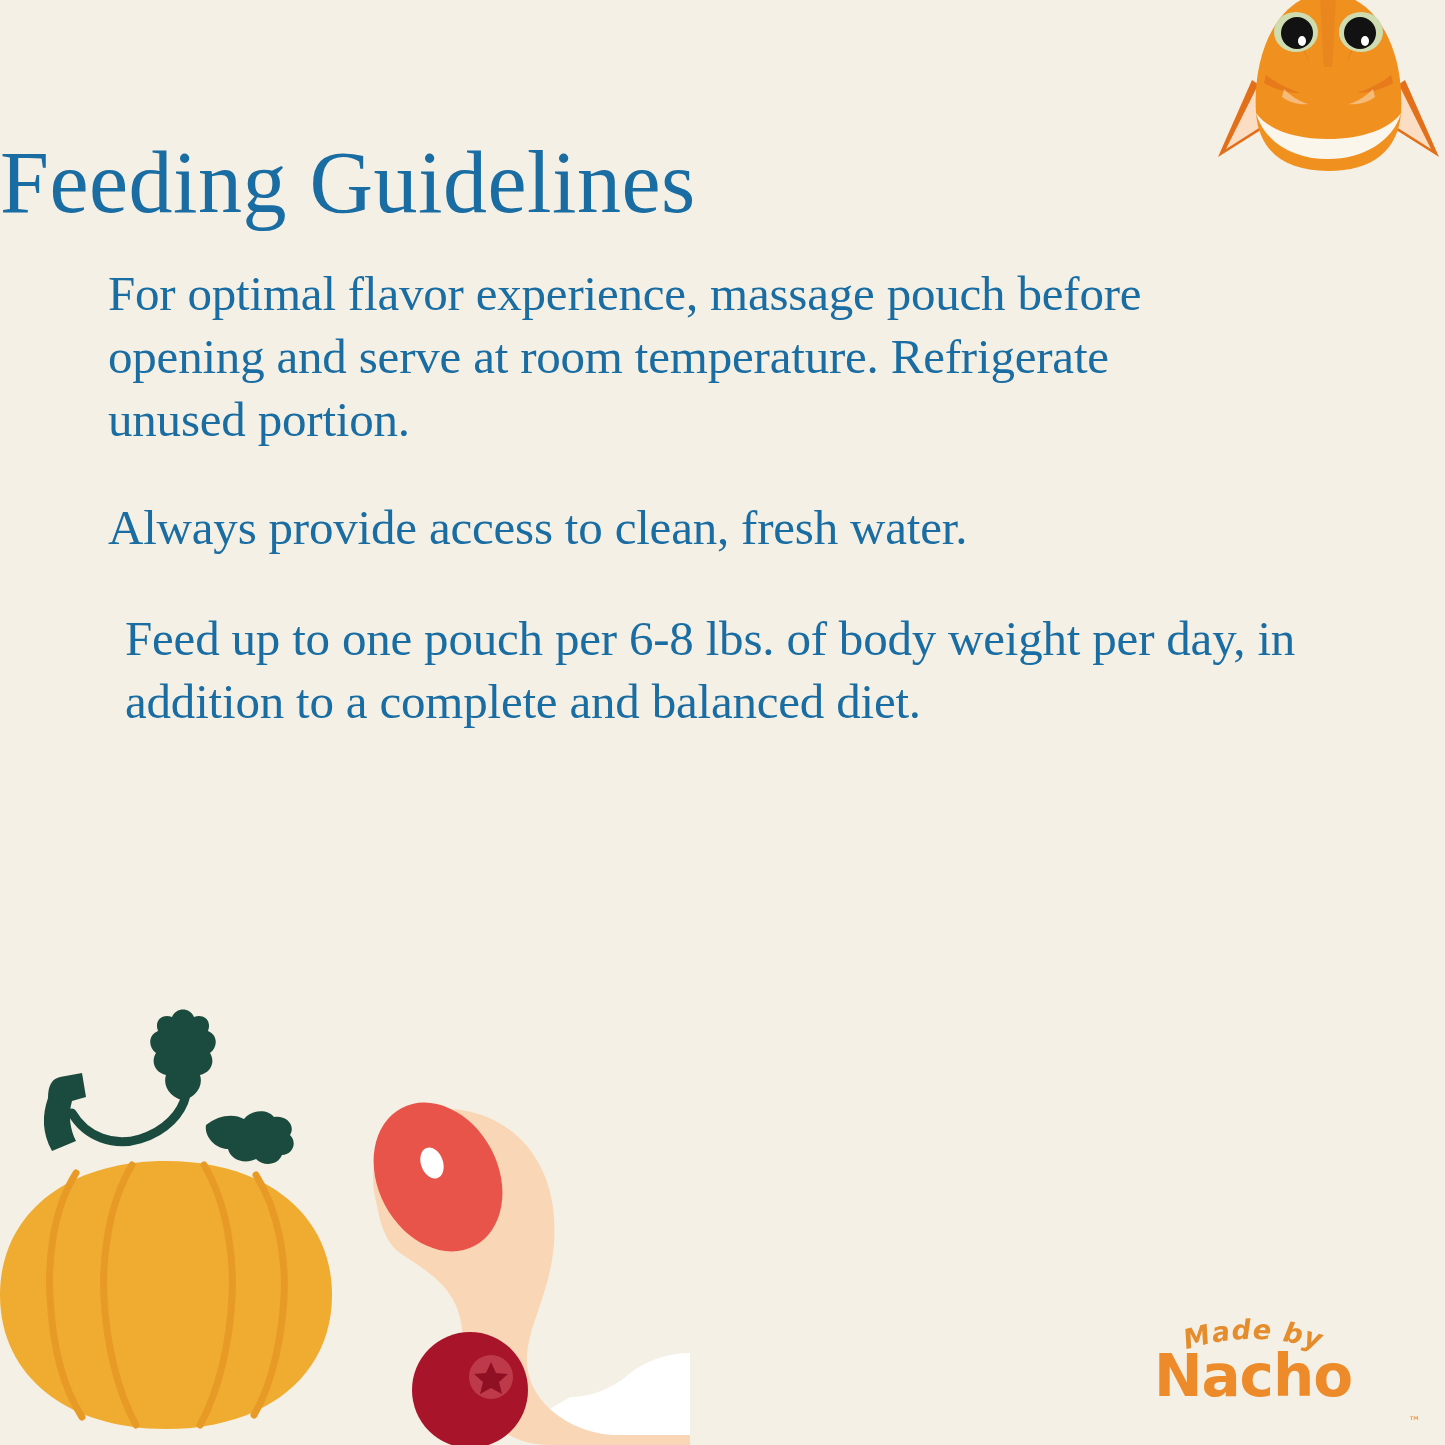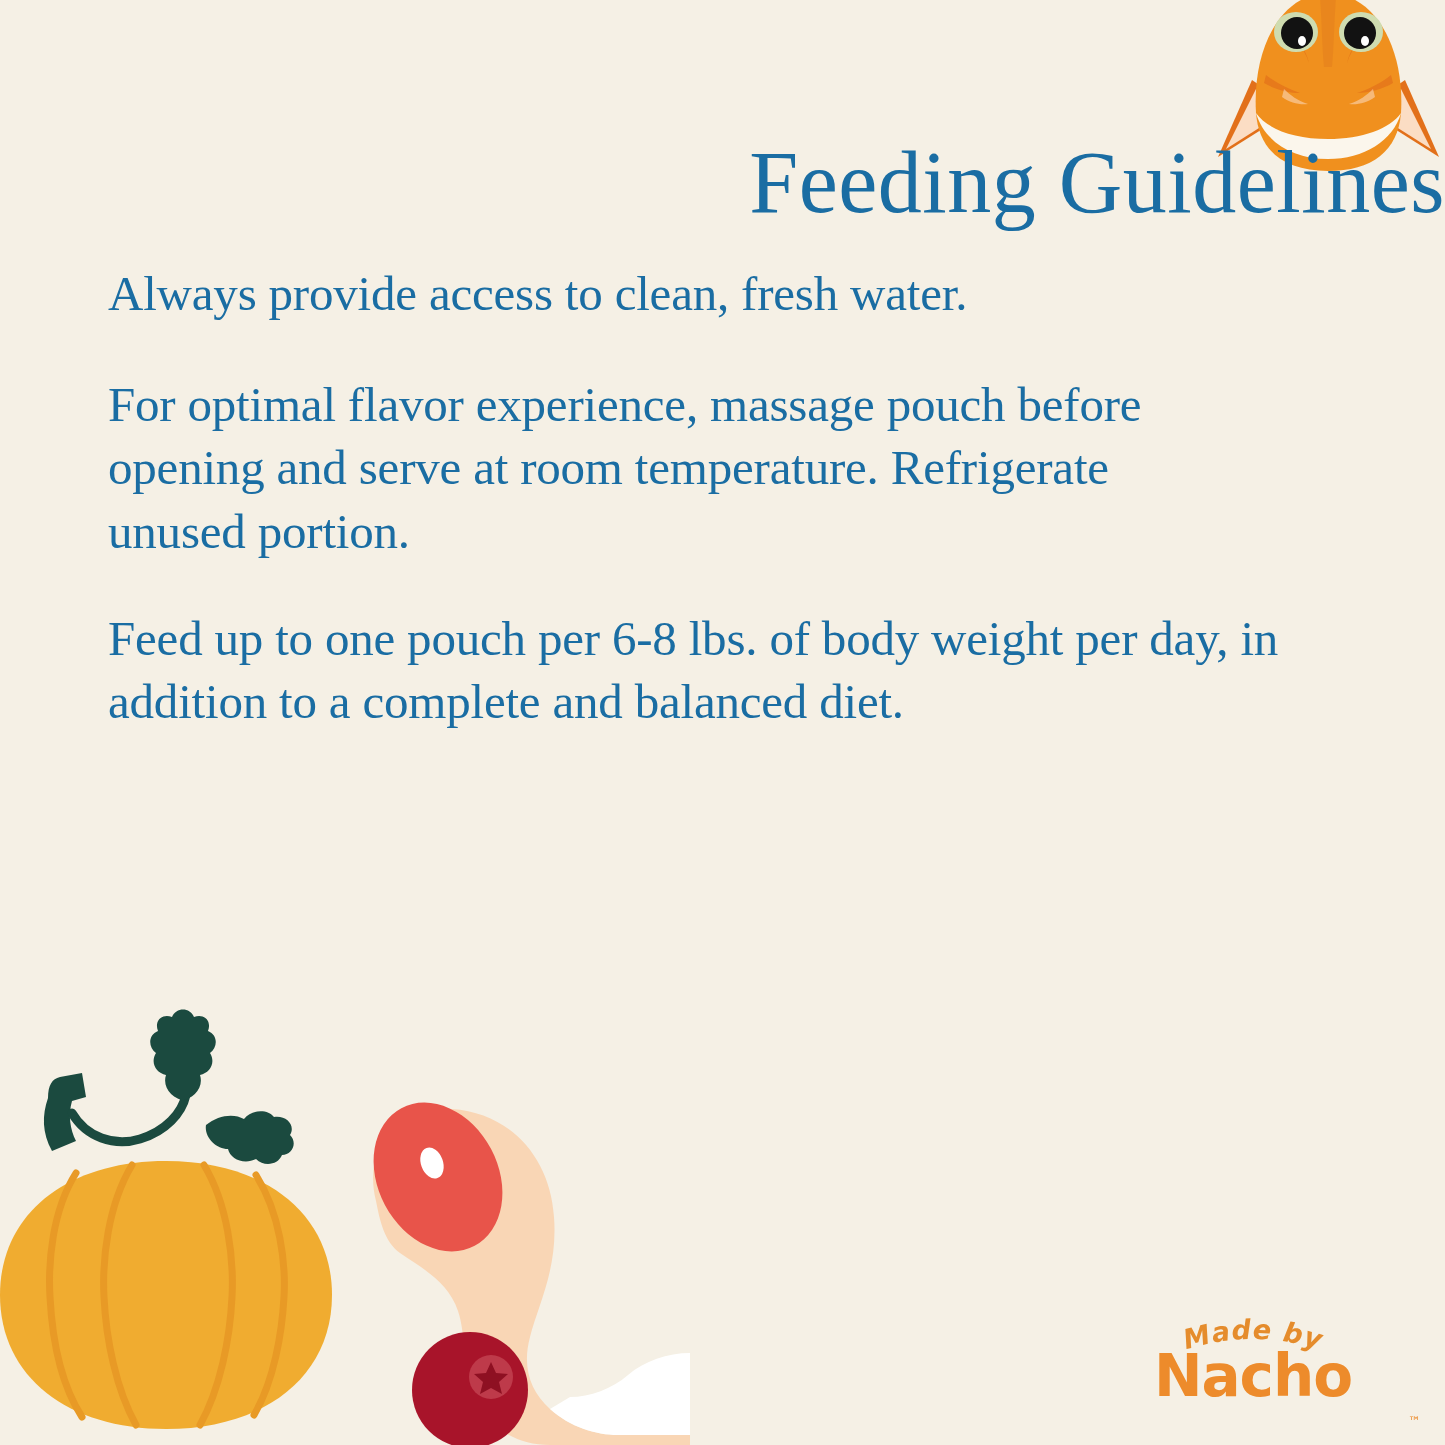--- a/index.html
+++ b/index.html
@@ -25,21 +25,21 @@
     height: 175px;
     pointer-events: none;
   }
 
   
   #title {
     position: absolute;
     top: 78px;
     left: 0;
     width: 1445px;
-    text-align: right;
+    text-align: left;
     color: #1A6DA3;
     font-family: "Liberation Serif", serif;
     font-size: 88px;
     font-weight: 400;
     letter-spacing: 0.5px;
     line-height: 1.05;
   }
 
   
   #body-copy {
@@ -51,21 +51,21 @@
     font-family: "Liberation Serif", serif;
   }
   .para {
     font-size: 49px;
     line-height: 1.29;
     margin: 0 0 44px 0;
     letter-spacing: -0.2px;
   }
   .para.p1 { width: 1130px; }
   .para.p2 { width: 1180px; margin-bottom: 48px; }
-  .para.p3 { width: 1250px; margin-bottom: 0; }
+  .para.p3 { width: 1250px; margin-bottom: 0; margin-left: 17px; }
 
   
   #food-art {
     position: absolute;
     left: -10px;
     bottom: 0px;
     width: 700px;
     height: 440px;
     pointer-events: none;
   }
@@ -149,22 +149,22 @@
       <ellipse cx="85" cy="142" rx="16" ry="16" fill="#121212"></ellipse>
       <ellipse cx="148" cy="142" rx="16" ry="16" fill="#121212"></ellipse>
       <ellipse cx="90" cy="134" rx="4" ry="5" fill="#FFFFFF"></ellipse>
       <ellipse cx="153" cy="134" rx="4" ry="5" fill="#FFFFFF"></ellipse>
     </g>
   </svg>
 
   <h1 id="title">Feeding Guidelines</h1>
 
   <div id="body-copy">
+    <p class="para p1">For optimal flavor experience, massage pouch before opening and serve at room temperature. Refrigerate unused portion.</p>
     <p class="para p2">Always provide access to clean, fresh water.</p>
-    <p class="para p1">For optimal flavor experience, massage pouch before opening and serve at room temperature. Refrigerate unused portion.</p>
     <p class="para p3">Feed up to one pouch per 6-8 lbs. of body weight per day, in addition to a complete and balanced diet.</p>
   </div>
 
   <svg id="food-art" viewBox="0 0 700 440">
 
     <g>
 
       <path d="M58 93 C58 80 62 74 70 72 L92 68 L96 92 L82 96
                C78 110 80 124 86 136 L62 146 C52 128 52 110 58 93 Z" fill="#1B4A3F"></path>
 

